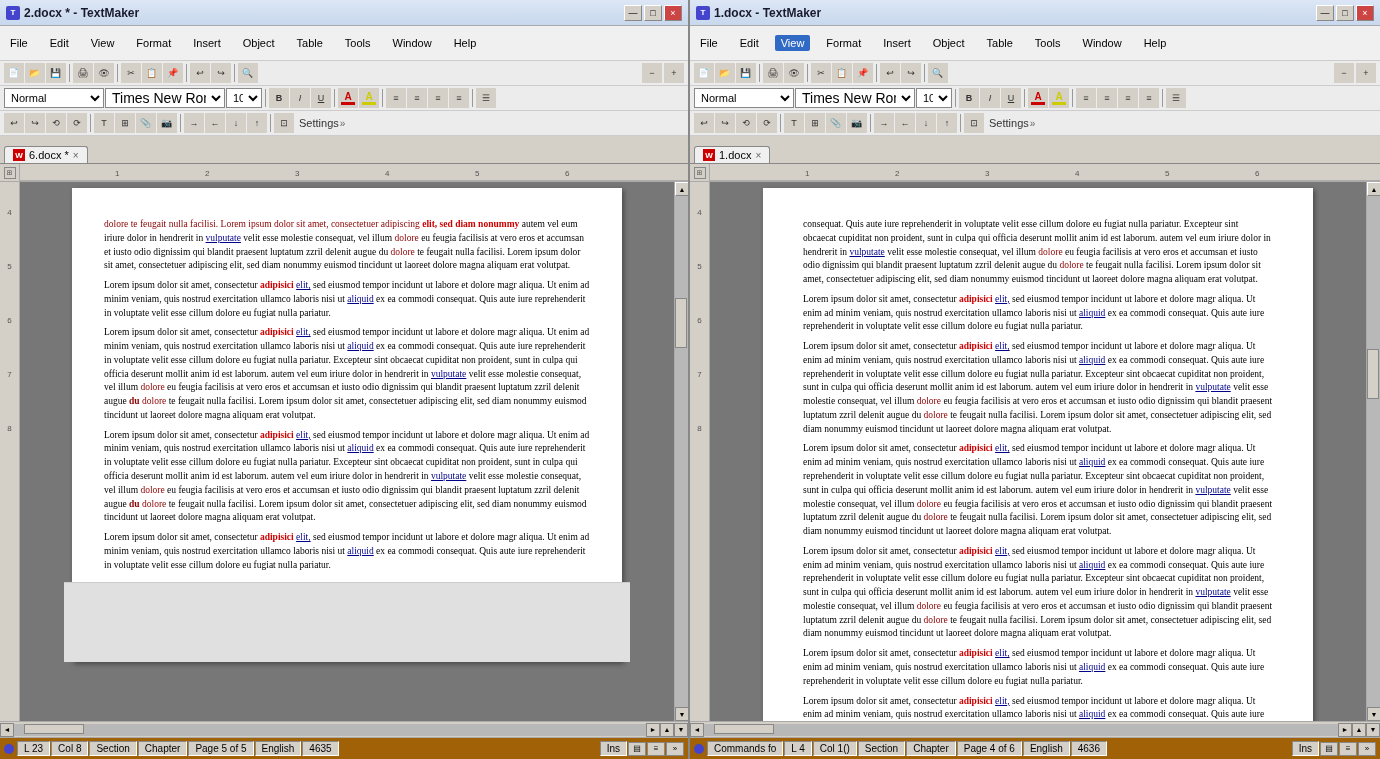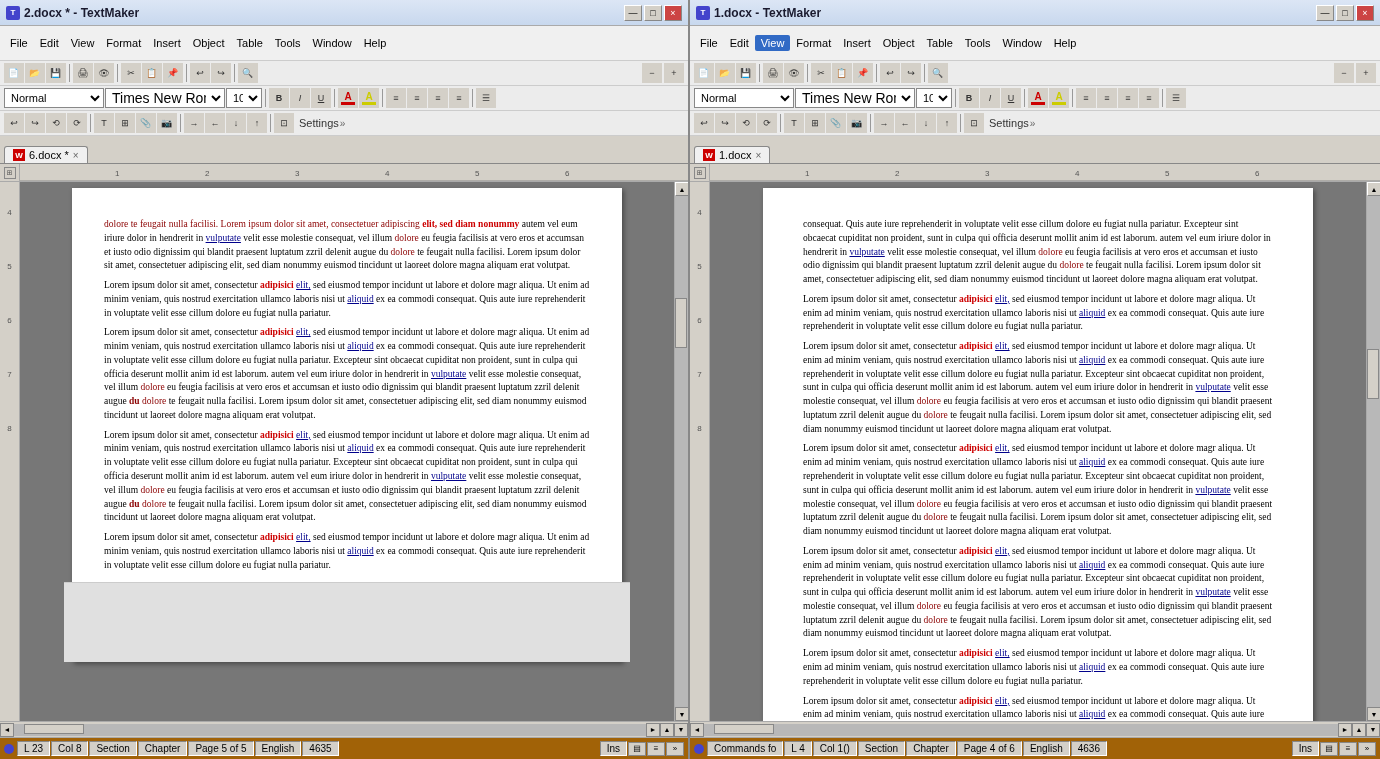--- a/index.html
+++ b/index.html
@@ -48,21 +48,21 @@
       align-items: center;
       justify-content: center;
       color: #000;
     }
 
     .menu-bar {
       background: #f0f0f0;
       display: flex;
       align-items: center;
       padding: 14px 4px;
-      gap: 0;
+      gap: 10px;
       border-bottom: 1px solid #ccc;
       height: 35px;
     }
 
     .menu-item {
       padding: 2px 6px;
       font-size: 11px;
       color: #000;
       cursor: pointer;
       border-radius: 2px;

